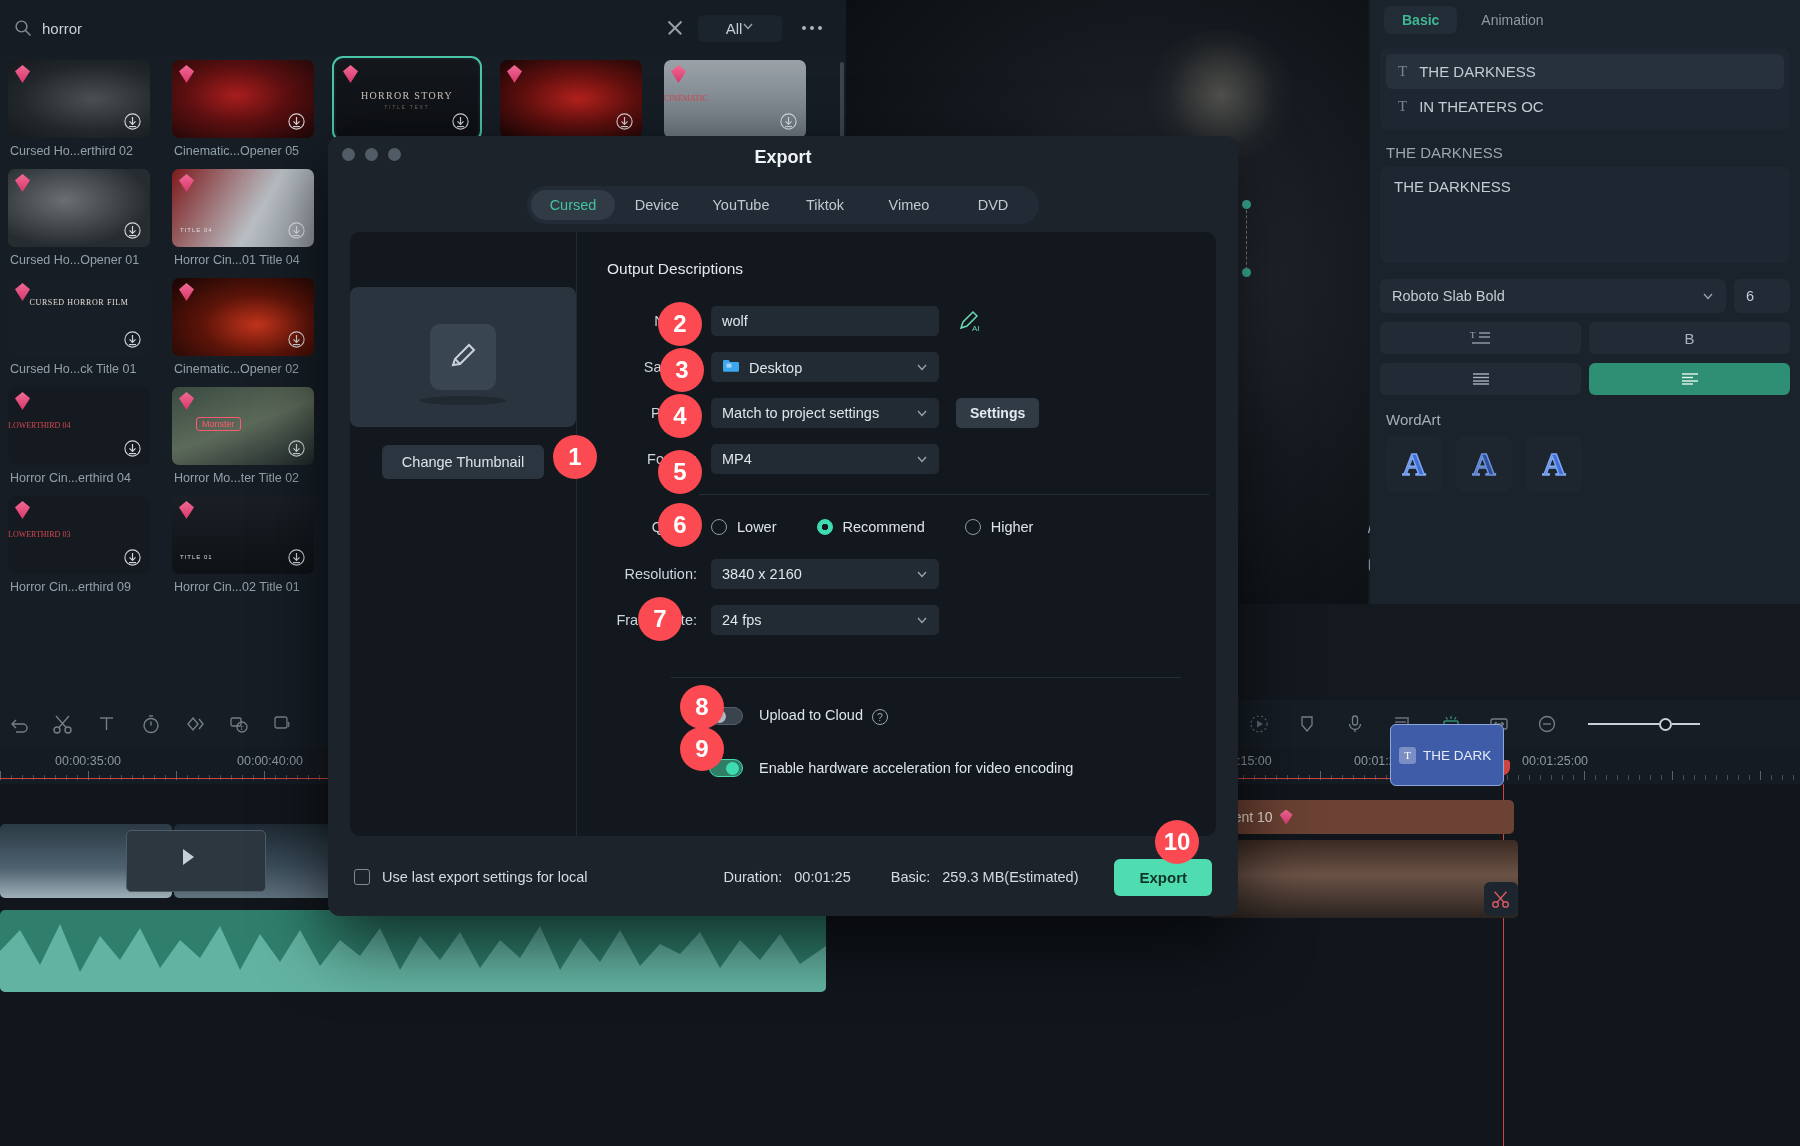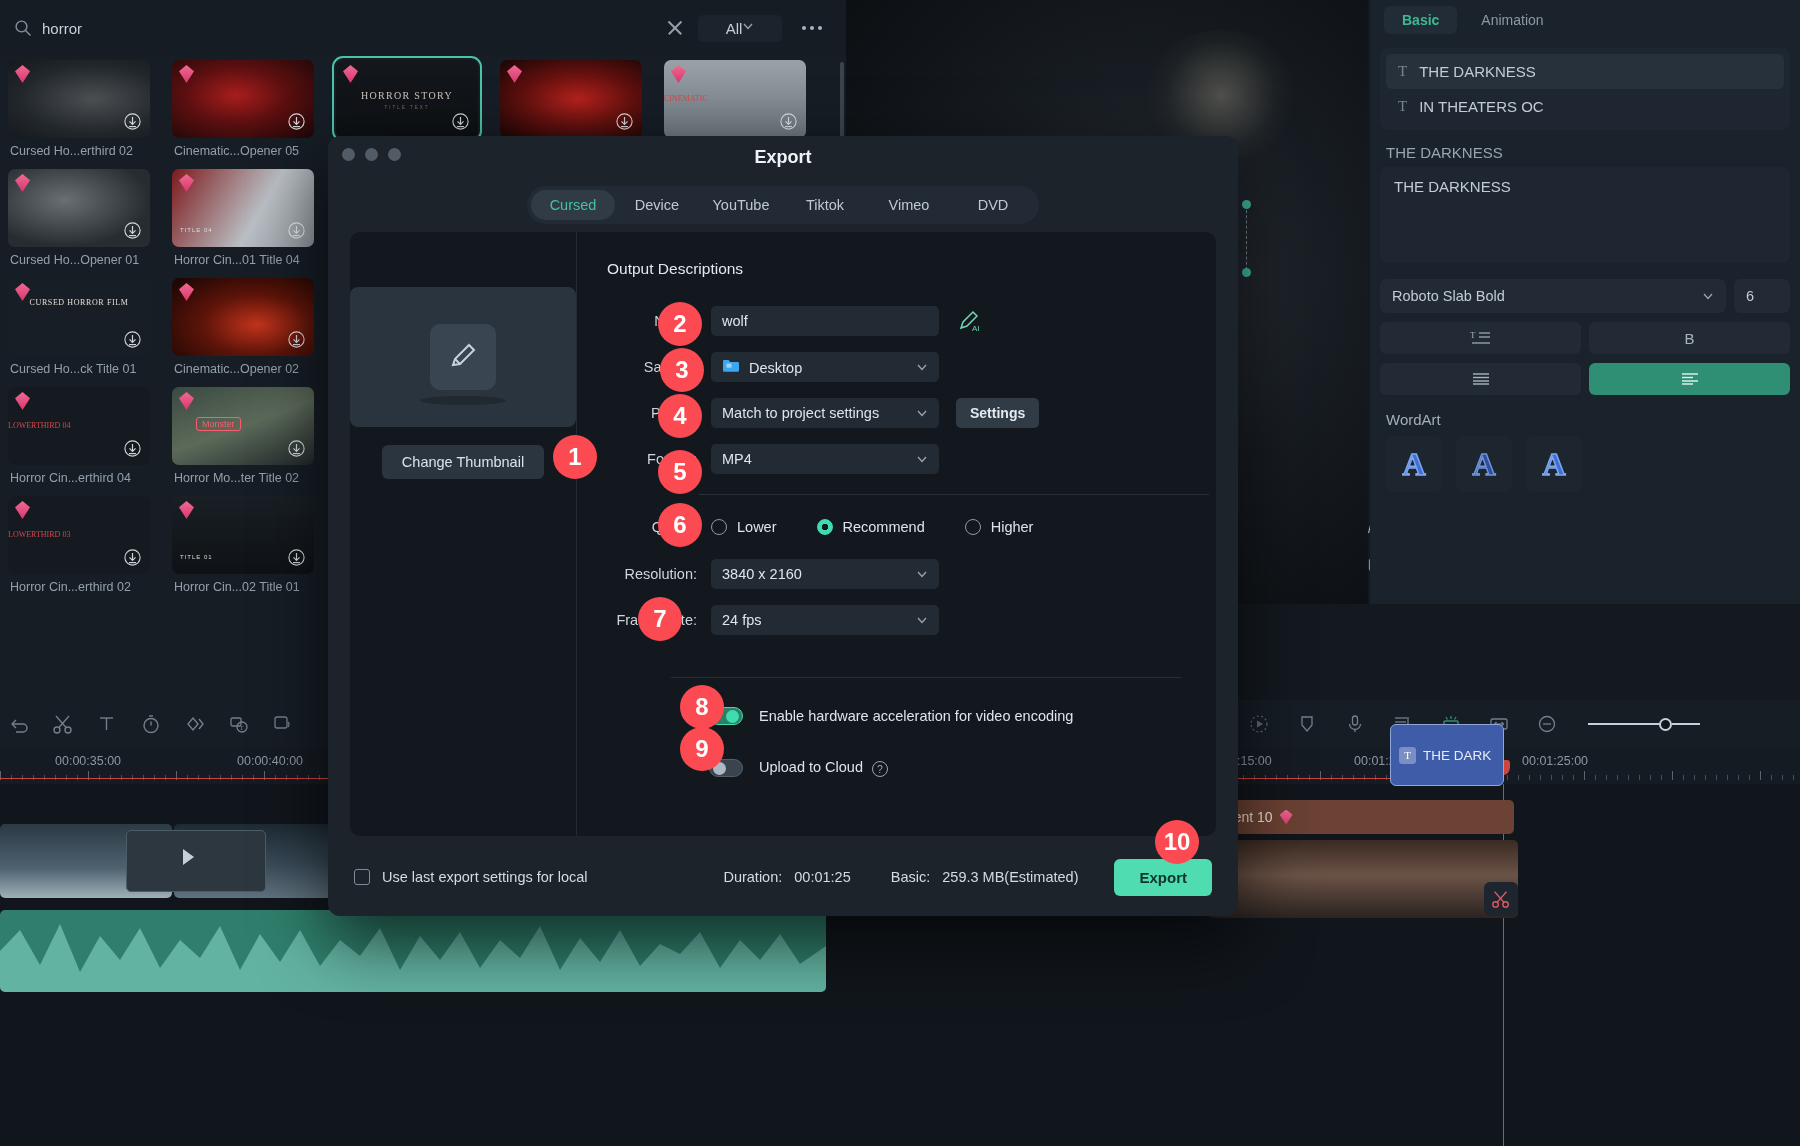--- a/index.html
+++ b/index.html
@@ -639,21 +639,21 @@
             <div class="t-art ta12"></div>
             <div class="sm-red" style="position:absolute;left:0;right:0;top:34px;">LOWERTHIRD 03</div>
             <span class="gem"></span>
             <span class="dl"><svg viewBox="0 0 17 17" width="17" height="17">
                 <circle cx="8.5" cy="8.5" r="7.6" fill="none" stroke="#e6ebef" stroke-width="1.1"></circle>
                 <line x1="8.5" y1="4" x2="8.5" y2="11" stroke="#e6ebef" stroke-width="1.2"></line>
                 <polyline points="5.5,8.4 8.5,11.4 11.5,8.4" fill="none" stroke="#e6ebef" stroke-width="1.2"></polyline>
                 <line x1="5" y1="13.6" x2="12" y2="13.6" stroke="#e6ebef" stroke-width="1.2"></line>
               </svg></span>
           </div>
-          <div class="cap">Horror Cin...erthird 02</div>
+          <div class="cap">Horror Cin...erthird 09</div>
         </div>
         <div class="cell">
           <div class="thumb ">
             <div class="t-art ta13"></div>
             <div style="position:absolute;left:8px;bottom:14px;color:#ddd;font-size:6px;letter-spacing:1px;">TITLE 01</div>
             <span class="gem"></span>
             <span class="dl"><svg viewBox="0 0 17 17" width="17" height="17">
                 <circle cx="8.5" cy="8.5" r="7.6" fill="none" stroke="#e6ebef" stroke-width="1.1"></circle>
                 <line x1="8.5" y1="4" x2="8.5" y2="11" stroke="#e6ebef" stroke-width="1.2"></line>
                 <polyline points="5.5,8.4 8.5,11.4 11.5,8.4" fill="none" stroke="#e6ebef" stroke-width="1.2"></polyline>
@@ -1227,30 +1227,30 @@
             <svg class="chev" viewBox="0 0 12 12" width="12" height="12">
                 <polyline points="2,4 6,8.5 10,4" fill="none" stroke="#c5ced7" stroke-width="1.3"></polyline>
               </svg>
           </div>
         </div>
 
         <div class="divider" style="margin:34px 0 12px 64px; width:510px;"></div>
 
         <div id="toggles" style="padding-left:102px;">
             <div class="togrow">
+              <span class="tog off">
+                <i></i>
+              </span>
+              <span class="toglbl">Upload to Cloud<span class="qmark">?</span></span>
+            </div>
+            <div class="togrow">
               <span class="tog on">
                 <i></i>
               </span>
               <span class="toglbl">Enable hardware acceleration for video encoding</span>
-            </div>
-            <div class="togrow">
-              <span class="tog off">
-                <i></i>
-              </span>
-              <span class="toglbl">Upload to Cloud<span class="qmark">?</span></span>
             </div>
           </div>
       </div>
     </div>
 
     <div class="dlg-foot">
       <span class="cbx"></span>
       <span class="foot-lbl">Use last export settings for local</span>
       <span class="foot-meta">
         <span>

